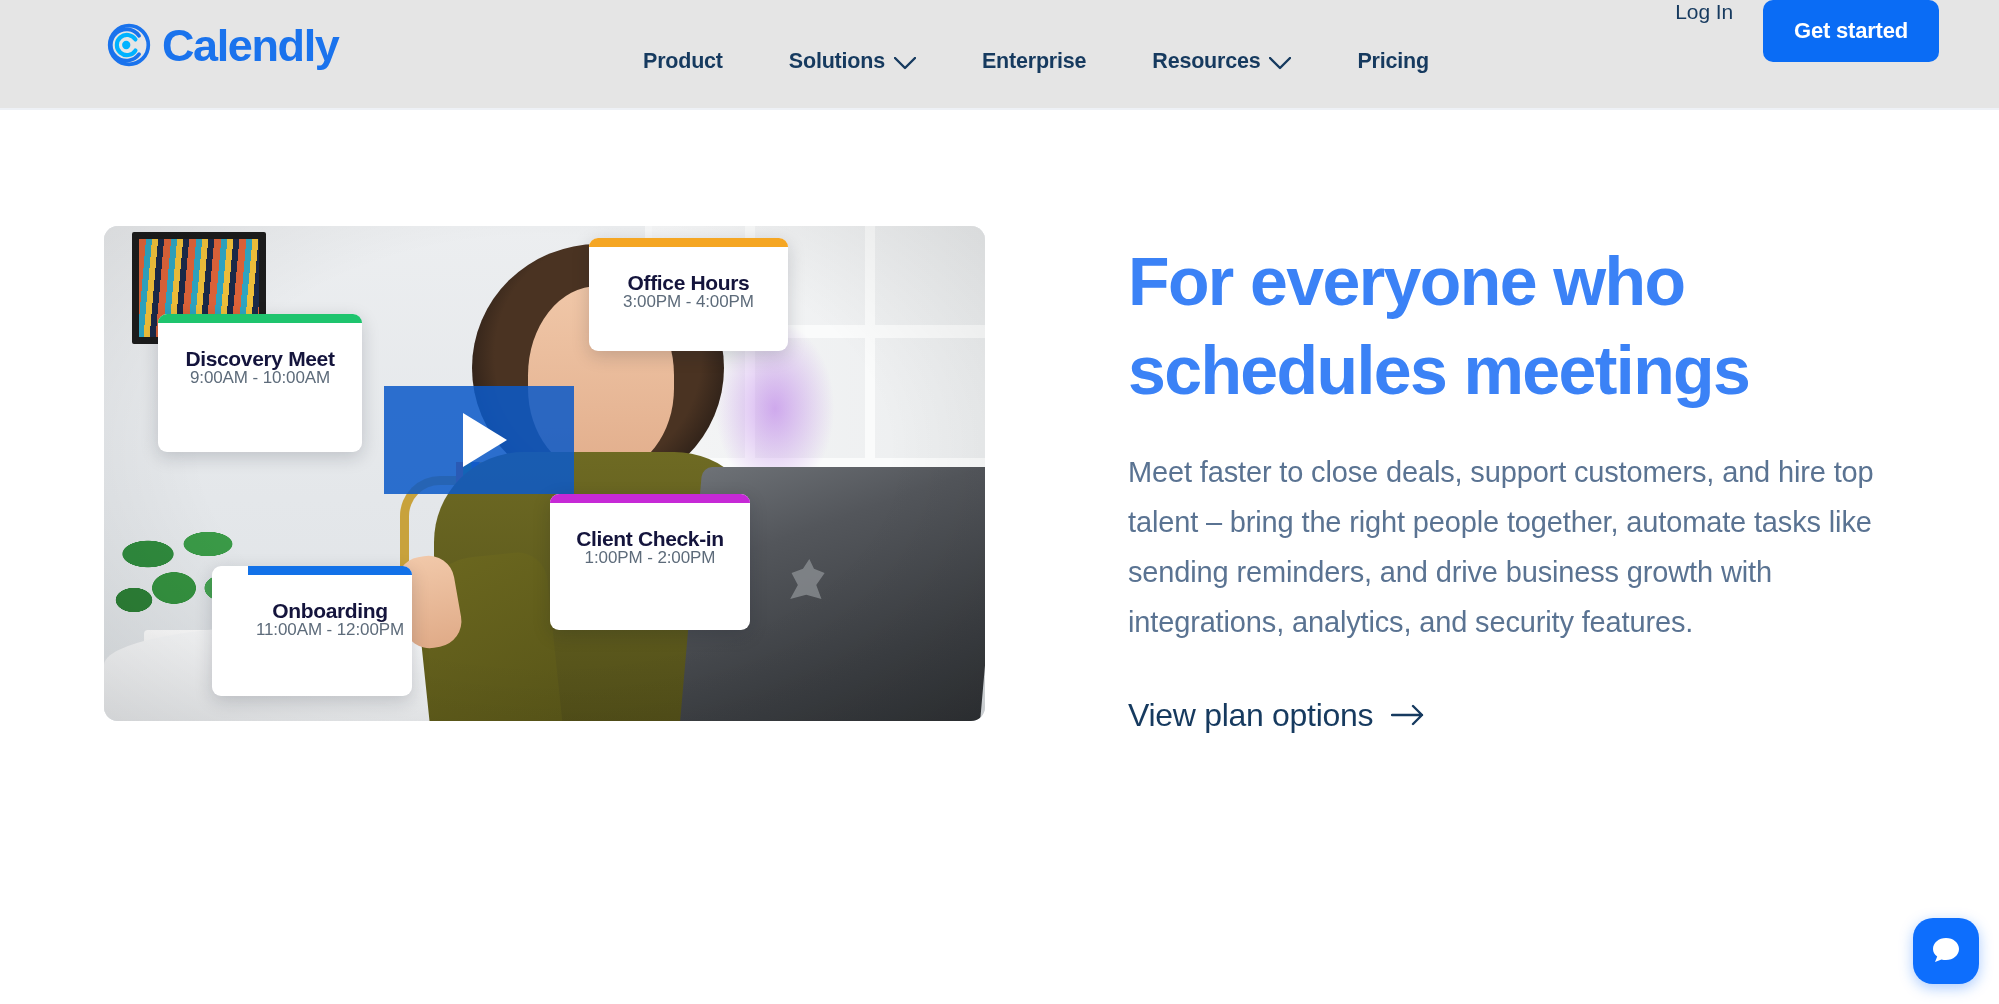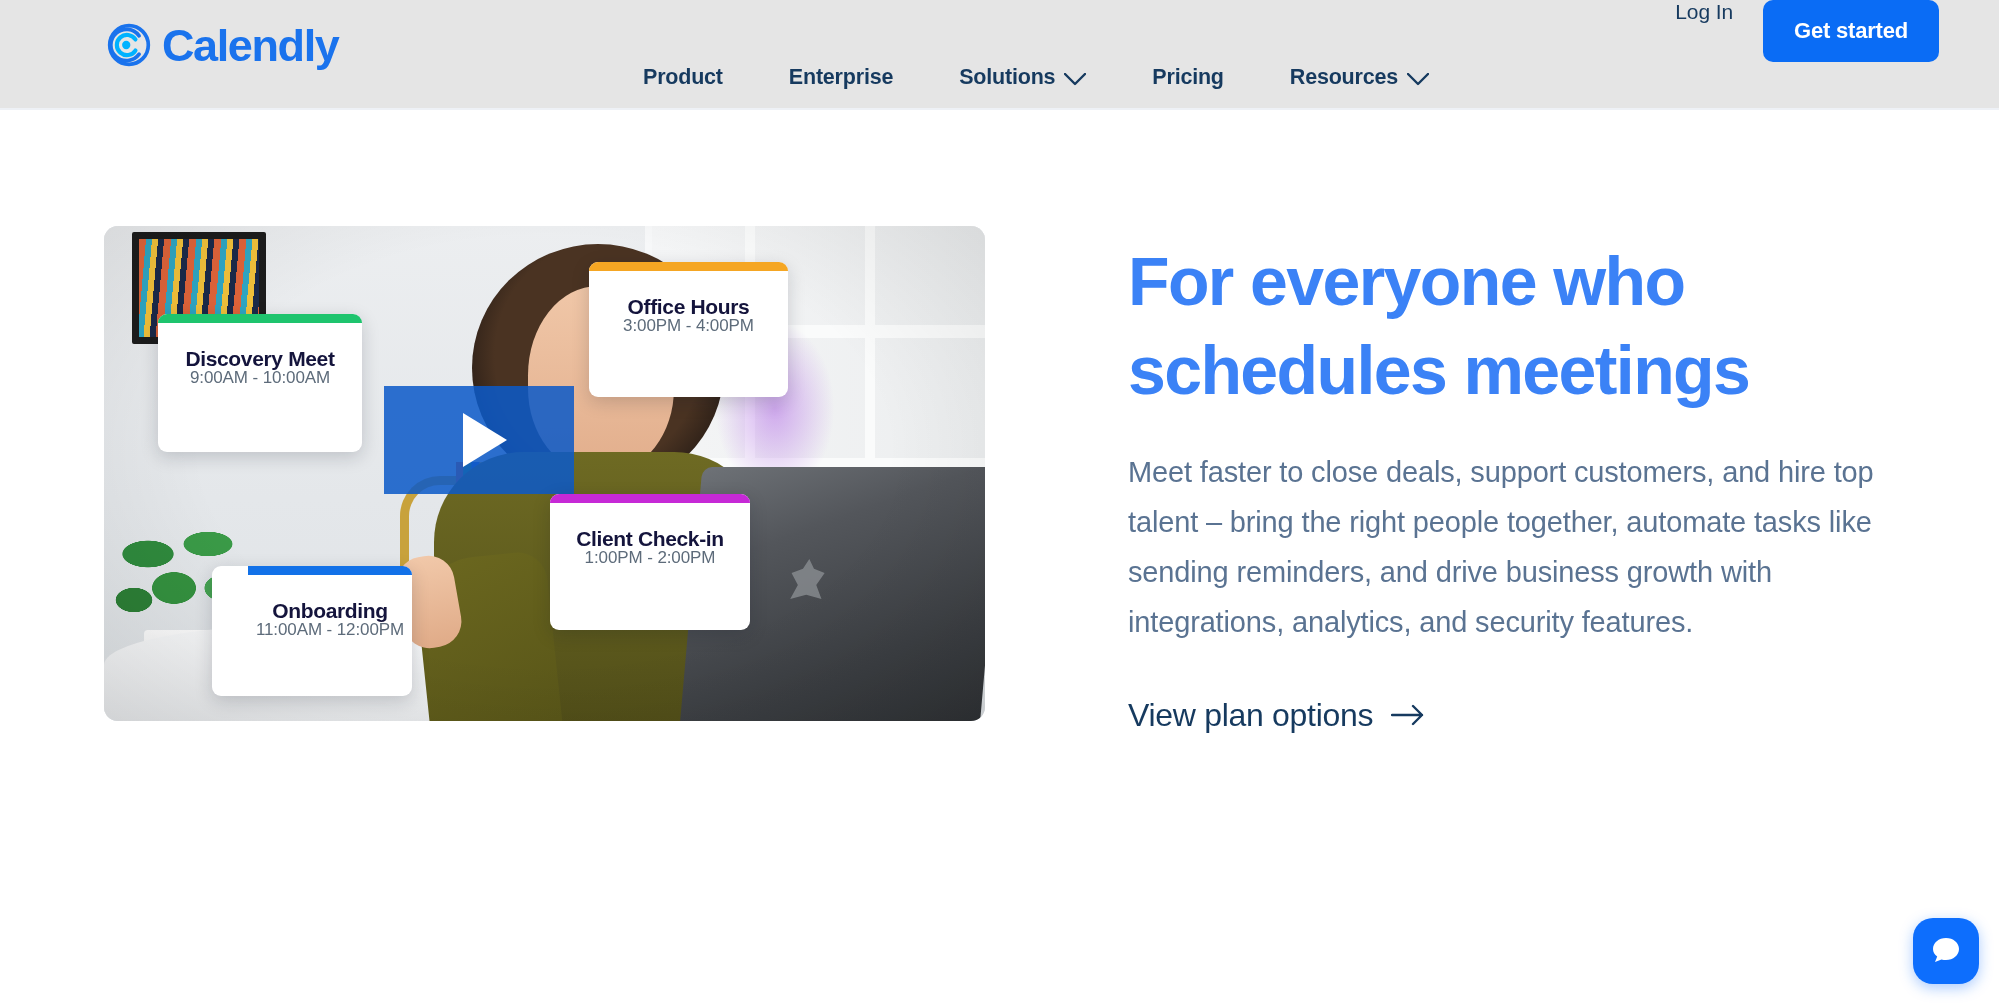--- a/index.html
+++ b/index.html
@@ -40,21 +40,21 @@
     font-weight: 700;
     color: #1a73ed;
     letter-spacing: -1.4px;
     line-height: 1;
     font-family: "Liberation Sans", sans-serif;
   }
 
   .mainnav {
     position: absolute;
     left: 610px;
-    top: 16px;
+    top: 0;
     height: 122px;
     display: flex;
     align-items: center;
     gap: 0px;
   }
   .nav-item {
     display: flex;
     align-items: center;
     gap: 9px;
     padding: 0 33px;
@@ -323,21 +323,21 @@
     font-size: 17px;
     font-weight: 400;
     color: #5d6b7a;
     letter-spacing: -0.1px;
     margin-top: 0;
     line-height: 1;
     white-space: nowrap;
   }
 
   #card-discovery { left: 54px;  top: 88px;  width: 204px; height: 138px; }
-  #card-office    { left: 485px; top: 36px;  width: 199px; height: 135px; }
+  #card-office    { left: 485px; top: 12px;  width: 199px; height: 113px; }
   #card-client    { left: 446px; top: 268px; width: 200px; height: 136px; }
   #card-onboard   { left: 108px; top: 340px; width: 200px; height: 130px; padding-left: 36px; }
 
   
   .hero-copy {
     position: absolute;
     left: 1128px;
     top: 127px;
     width: 780px;
   }
@@ -402,40 +402,40 @@
       </svg>
     </span>
     <span class="brand-word">Calendly</span>
   </a>
 
   <nav class="mainnav">
     <a class="nav-item" href="#">
       <span>Product</span>
     </a>
     <a class="nav-item" href="#">
-      <span>Enterprise</span>
-    </a>
-    <a class="nav-item" href="#">
       <span>Solutions</span>
       <span>
         <svg class="chev" width="22" height="13" viewBox="0 0 22 13">
             <path d="M1 1 L11 11 L21 1" fill="none" stroke="#163a5f" stroke-width="2.4" stroke-linecap="round" stroke-linejoin="round"></path>
           </svg>
       </span>
     </a>
     <a class="nav-item" href="#">
-      <span>Pricing</span>
+      <span>Enterprise</span>
     </a>
     <a class="nav-item" href="#">
       <span>Resources</span>
       <span>
         <svg class="chev" width="22" height="13" viewBox="0 0 22 13">
             <path d="M1 1 L11 11 L21 1" fill="none" stroke="#163a5f" stroke-width="2.4" stroke-linecap="round" stroke-linejoin="round"></path>
           </svg>
       </span>
+    </a>
+    <a class="nav-item" href="#">
+      <span>Pricing</span>
     </a>
   </nav>
 
   <div class="header-right">
     <a class="login-link" href="#">Log In</a>
     <button class="cta-btn">Get started</button>
   </div>
 </header>
 
 <main class="hero">

